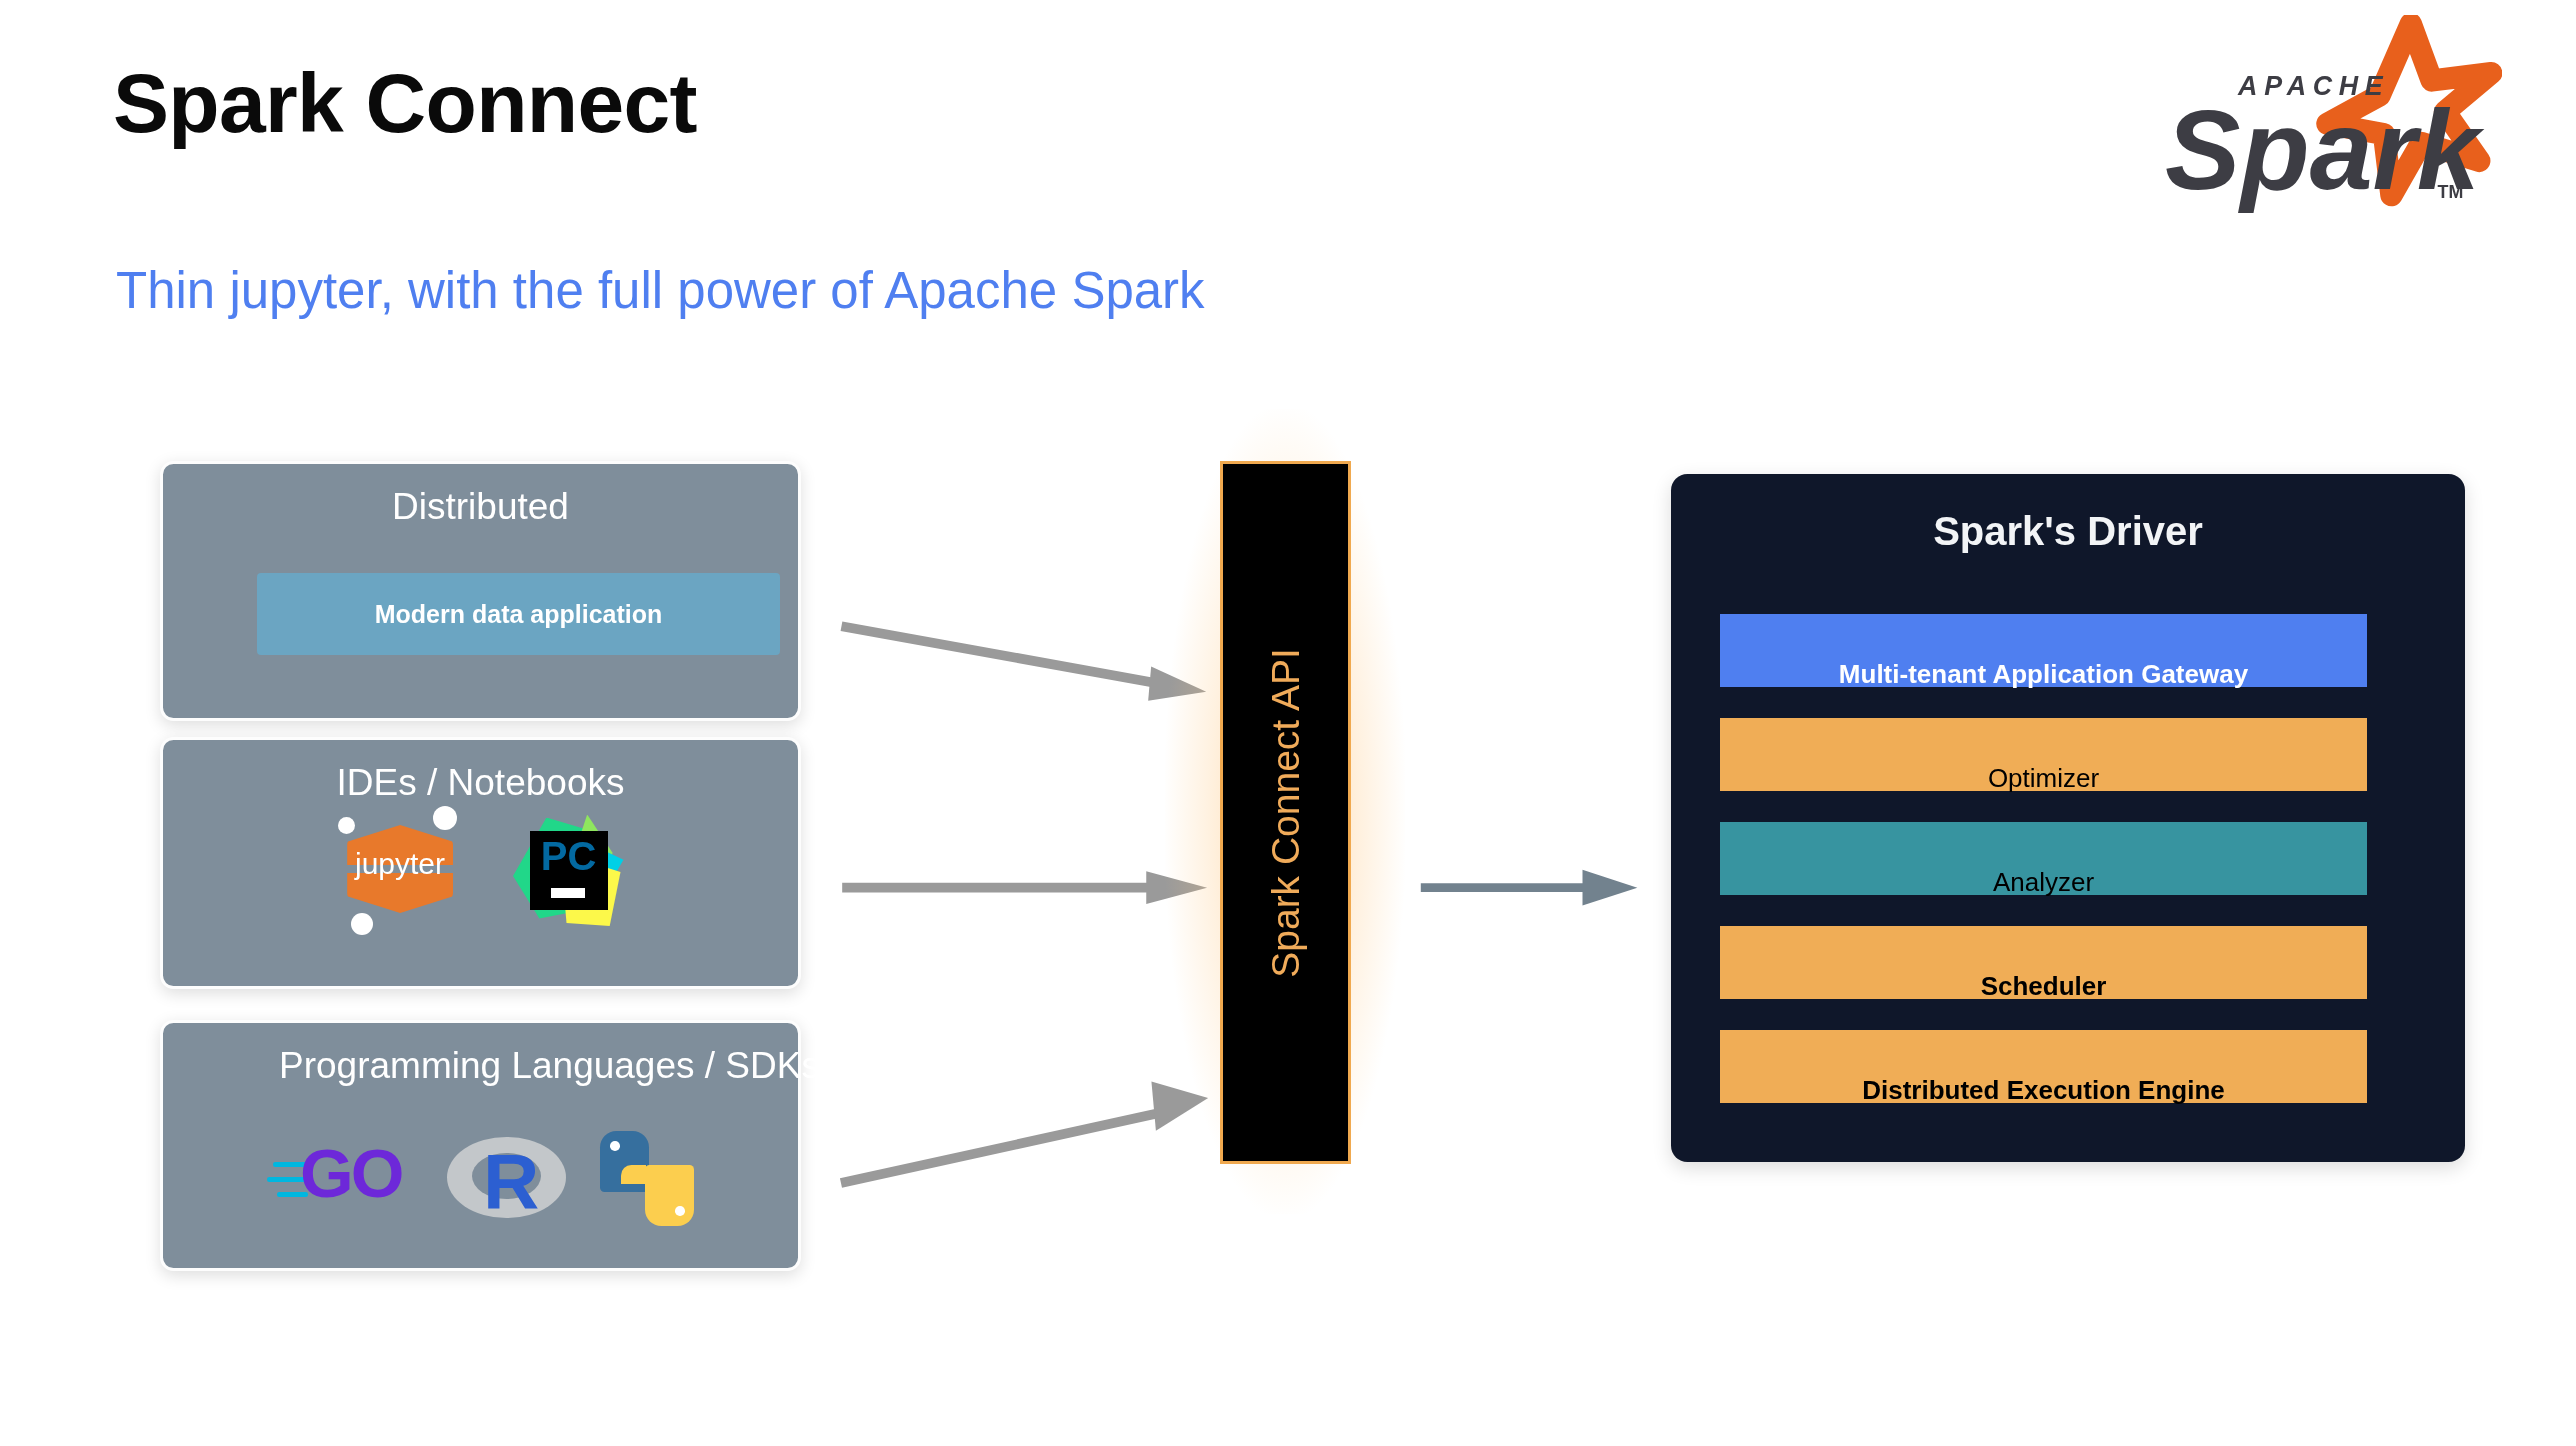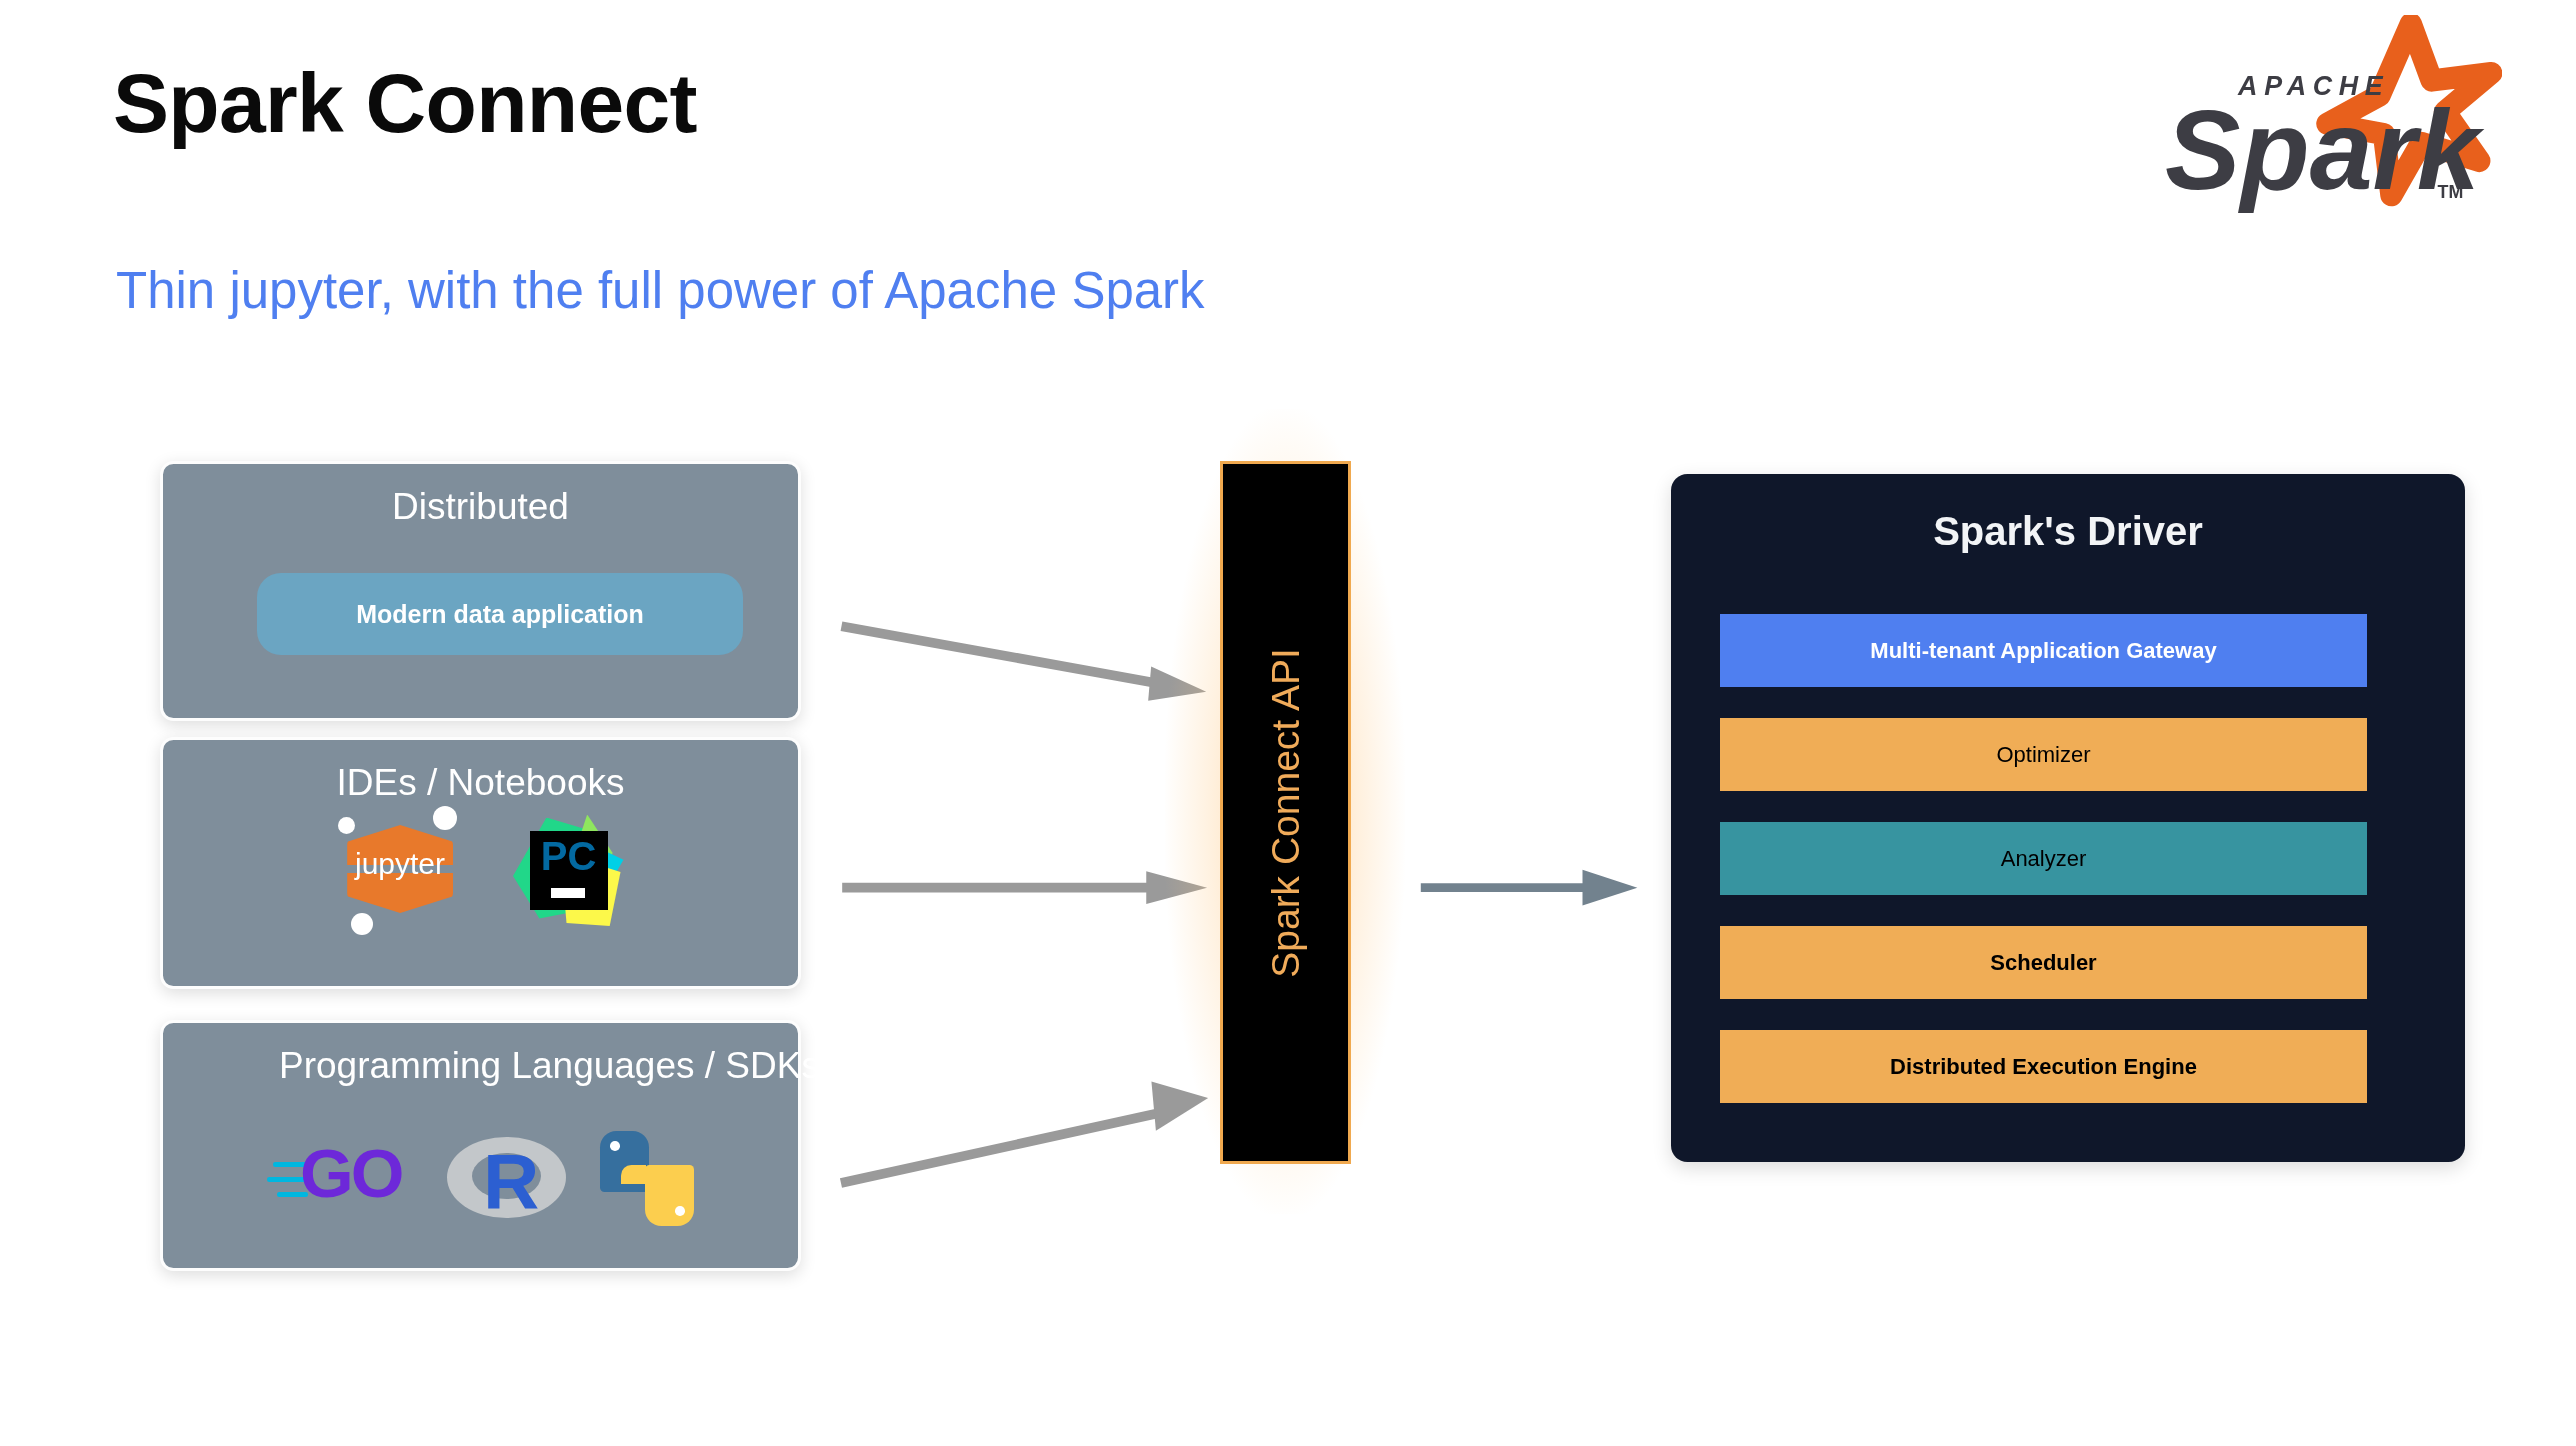--- a/index.html
+++ b/index.html
@@ -42,22 +42,22 @@
     width:100%; text-align:center; color:#ffffff;
     font-size:37px; font-weight:400; line-height:1.14;
     margin-top:22.4px;
   }
   #box-applications { left:160px; top:461px;  width:641px; height:260px; }
   #box-ides         { left:160px; top:737px;  width:641px; height:252px; }
   #box-languages    { left:160px; top:1020px; width:641px; height:251px; }
 
   #modern-data-chip {
     position:absolute; left:94px; top:109px;
-    width:486px; height:82px;
-    background:#6ba5c2; border-radius:24px;
+    width:523px; height:82px;
+    background:#6ba5c2; border-radius:4px;
     display:flex; align-items:center; justify-content:center;
     color:#ffffff; font-size:25px; font-weight:700;
   }
 
   .logo-row {
     position:absolute; left:0; width:100%;
     display:flex; align-items:center; justify-content:center;
   }
   #ide-logo-row  { top:804px; gap:49px; }
   #lang-logo-row { top:1131px; gap:34px; }
@@ -181,22 +181,22 @@
   }
   #driver-title {
     width:100%; text-align:center; margin-top:37px;
     color:#f2f4f6; font-size:40px; font-weight:700; line-height:1;
   }
   #driver-rows {
     position:absolute; left:49px; top:140px; width:647px;
   }
   .driver-row {
     width:100%; height:73px; margin-bottom:31px;
-    display:flex; align-items:center; justify-content:center;
-    font-size:22px; line-height:1;
+    display:flex; align-items:flex-end; justify-content:center;
+    font-size:26px; line-height:1;
   }
   .driver-row.row-gateway  { background:#4f7ff0; color:#ffffff; font-weight:400; }
   .driver-row.row-analyzer { background:#3794a0; color:#000000; font-weight:400; }
   .driver-row.row-orange   { background:#f0ad56; color:#000000; font-weight:400; }
   .driver-row.row-orange.bold-row { font-weight:700; }
   .driver-row.row-gateway.bold-row { font-weight:700; }
 </style>
 </head>
 <body>
 

